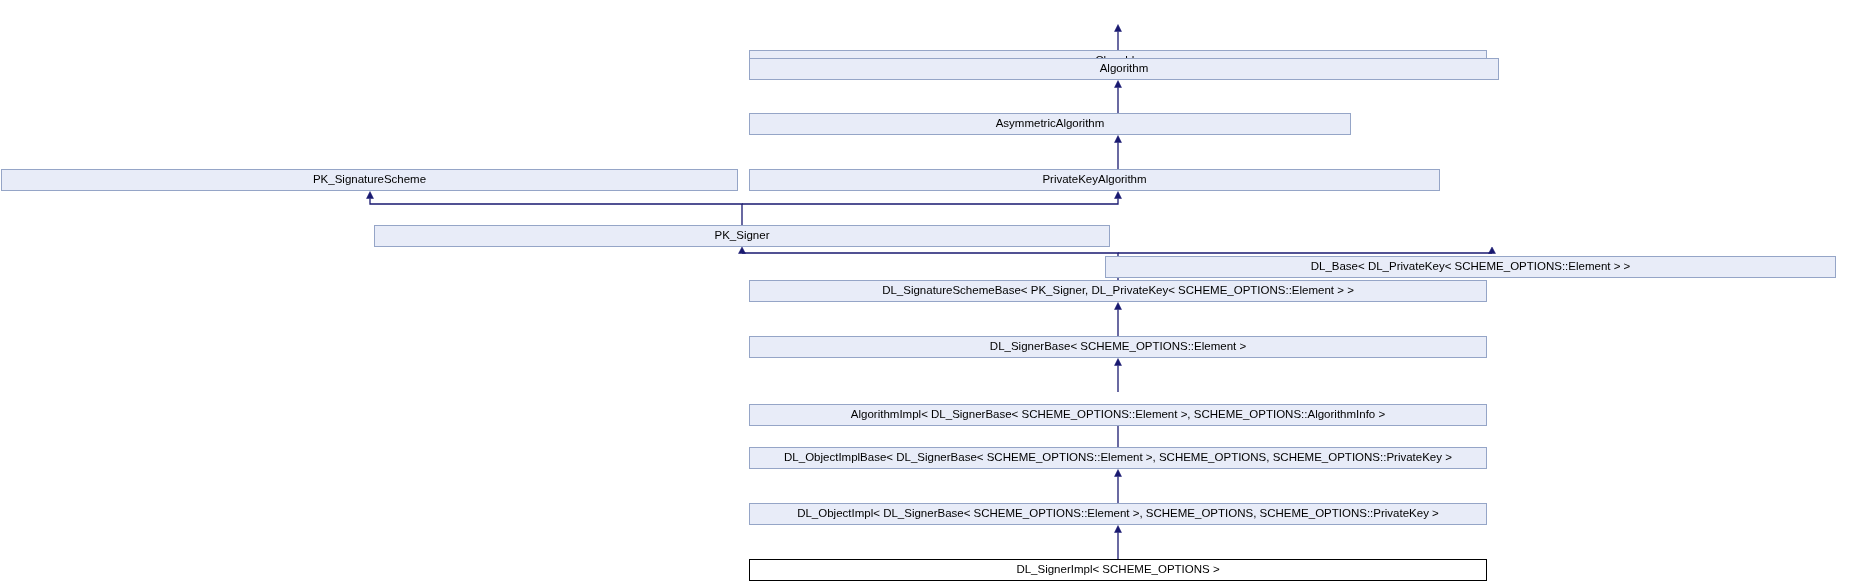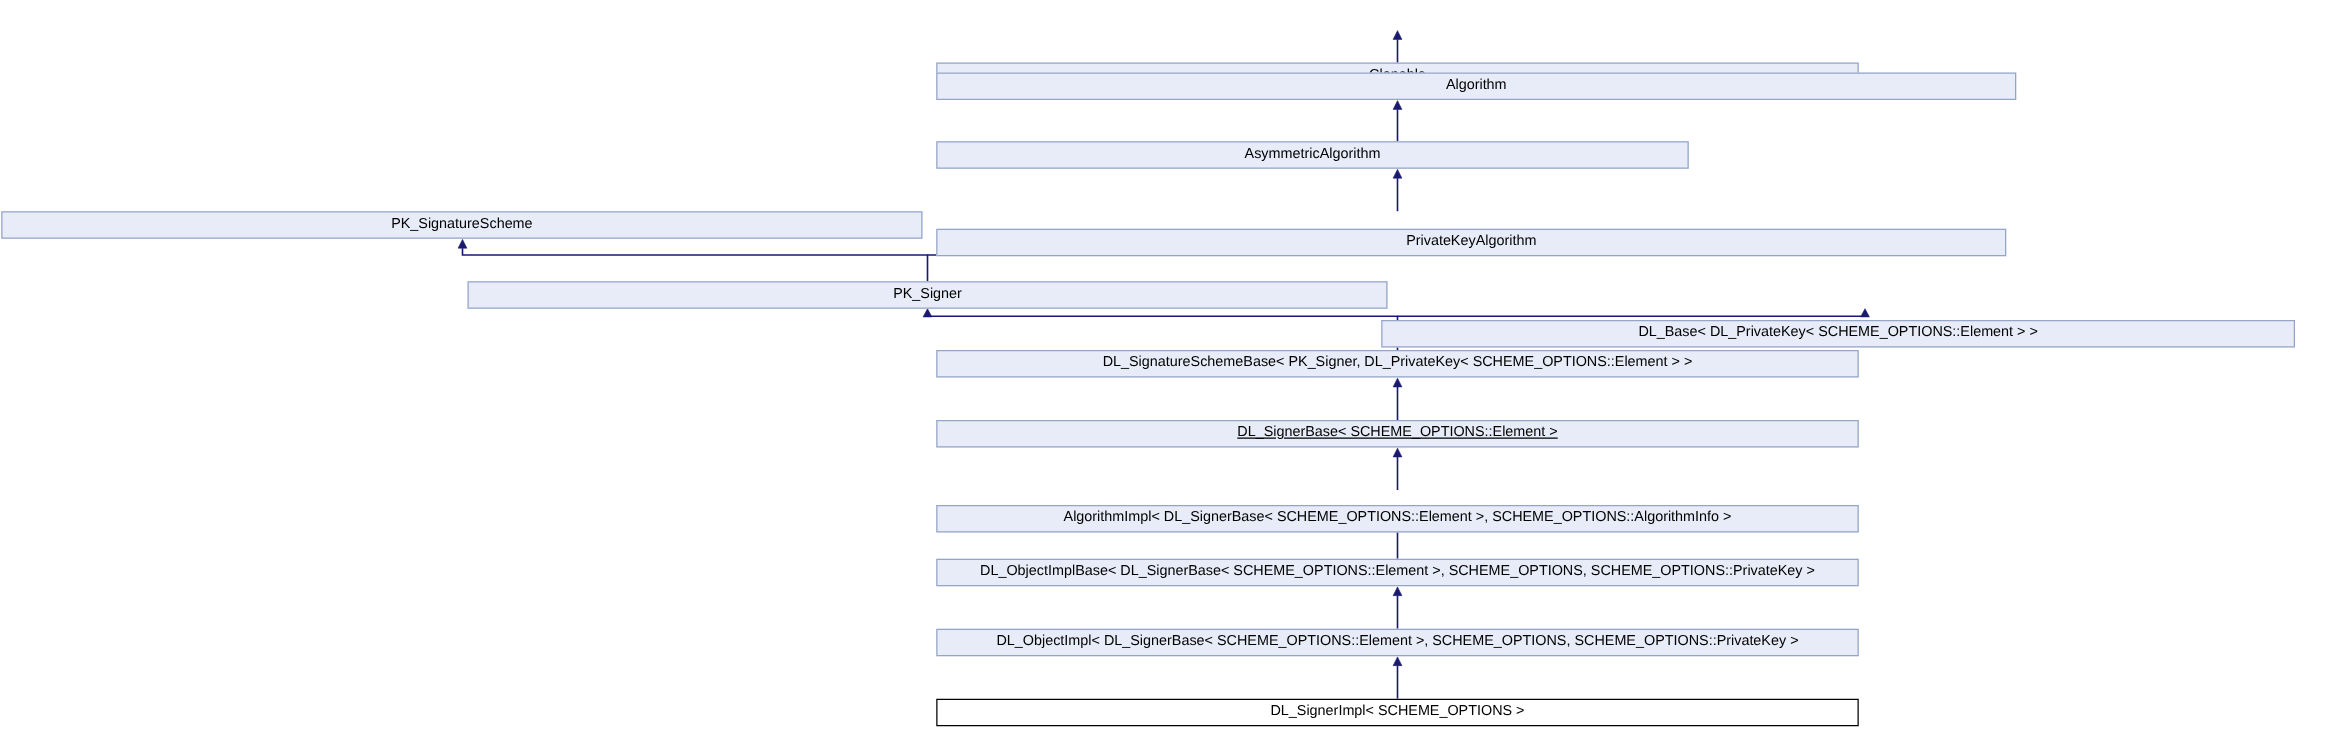--- a/index.html
+++ b/index.html
@@ -106,35 +106,35 @@
         <polygon points="1118,469.5 1114.5,476.5 1121.5,476.5"></polygon>
     </g>
     <g>
       <path d="M1118 559 V532.5"></path>
         <polygon points="1118,525.5 1114.5,532.5 1121.5,532.5"></polygon>
     </g>
   </svg>
 
   <div class="node" style="left:749px; top:2px; width:738px;margin-top:48px;">Clonable</div>
 
-  <div class="node" style="left:749px; top:58px; width:864px;">Algorithm</div>
+  <div class="node" style="left:749px; top:58px; width:750px;">Algorithm</div>
 
   <div class="node" style="left:749px; top:113px; width:602px;">AsymmetricAlgorithm</div>
 
   <div class="node" style="left:1px; top:169px; width:737px;">PK_SignatureScheme</div>
 
-  <div class="node" style="left:749px; top:183px; width:856px;">PrivateKeyAlgorithm</div>
+  <div class="node" style="left:749px; top:169px; width:691px;">PrivateKeyAlgorithm</div>
 
   <div class="node" style="left:374px; top:225px; width:736px;">PK_Signer</div>
 
   <div class="node" style="left:1105px; top:225px; width:731px;margin-top:31px;">DL_Base&lt; DL_PrivateKey&lt; SCHEME_OPTIONS::Element &gt; &gt;</div>
 
   <div class="node" style="left:749px; top:280px; width:738px;">DL_SignatureSchemeBase&lt; PK_Signer, DL_PrivateKey&lt; SCHEME_OPTIONS::Element &gt; &gt;</div>
 
-  <div class="node" style="left:749px; top:336px; width:738px;text-decoration:underline;">DL_SignerBase&lt; SCHEME_OPTIONS::Element &gt;</div>
+  <div class="node" style="left:749px; top:336px; width:738px;">DL_SignerBase&lt; SCHEME_OPTIONS::Element &gt;</div>
 
   <div class="node" style="left:749px; top:404px; width:738px;">AlgorithmImpl&lt; DL_SignerBase&lt; SCHEME_OPTIONS::Element &gt;, SCHEME_OPTIONS::AlgorithmInfo &gt;</div>
 
   <div class="node" style="left:749px; top:447px; width:738px;">DL_ObjectImplBase&lt; DL_SignerBase&lt; SCHEME_OPTIONS::Element &gt;, SCHEME_OPTIONS, SCHEME_OPTIONS::PrivateKey &gt;</div>
 
   <div class="node" style="left:749px; top:503px; width:738px;">DL_ObjectImpl&lt; DL_SignerBase&lt; SCHEME_OPTIONS::Element &gt;, SCHEME_OPTIONS, SCHEME_OPTIONS::PrivateKey &gt;</div>
 
   <div class="node current" style="left:749px; top:559px; width:738px;">DL_SignerImpl&lt; SCHEME_OPTIONS &gt;</div>
 
 </div>

